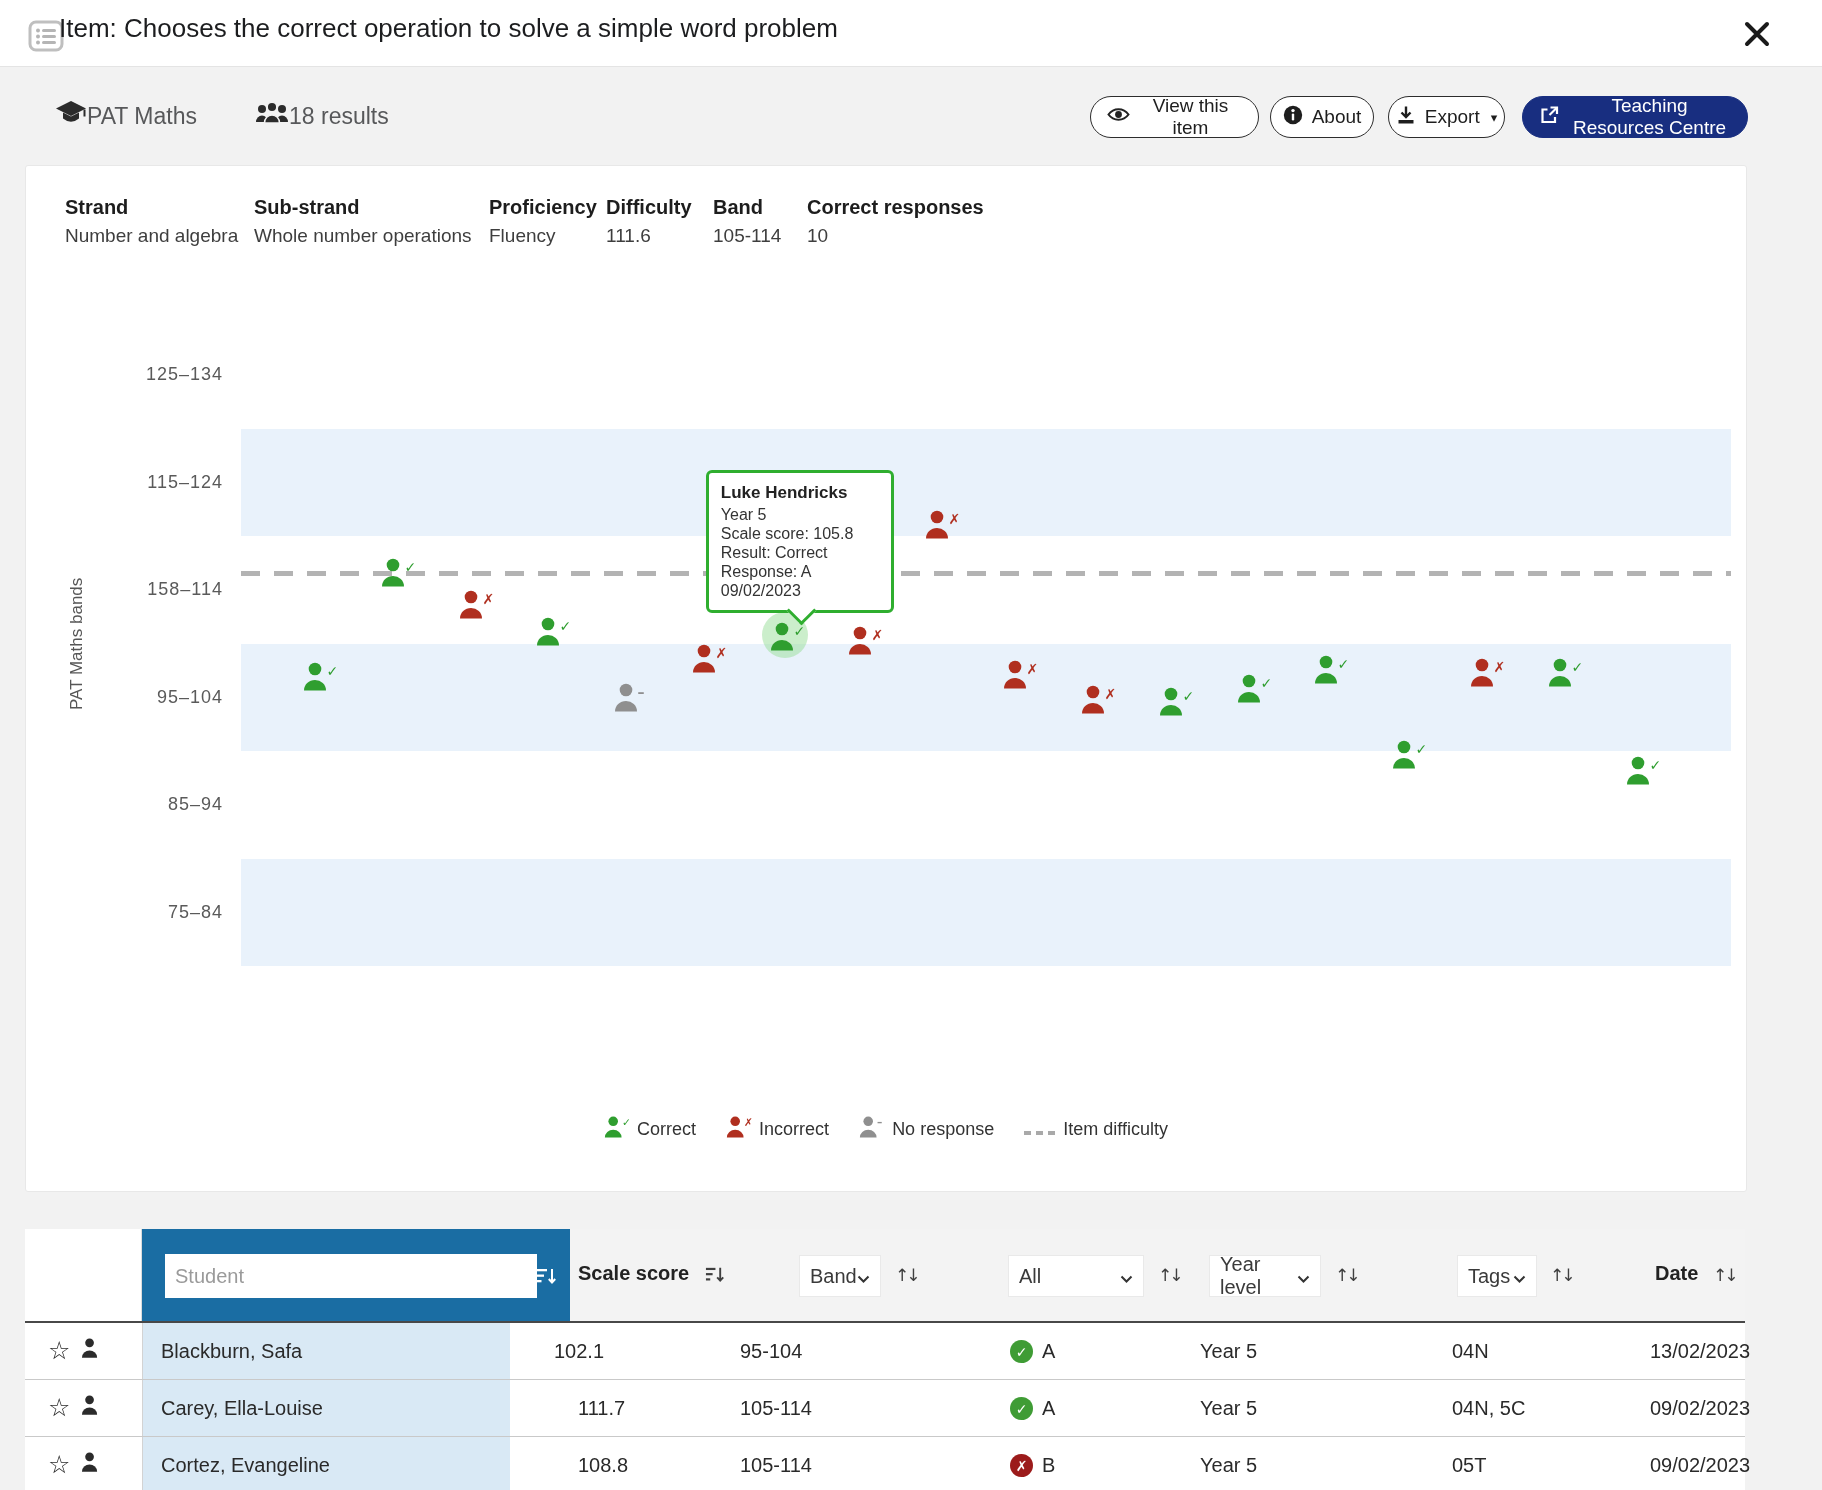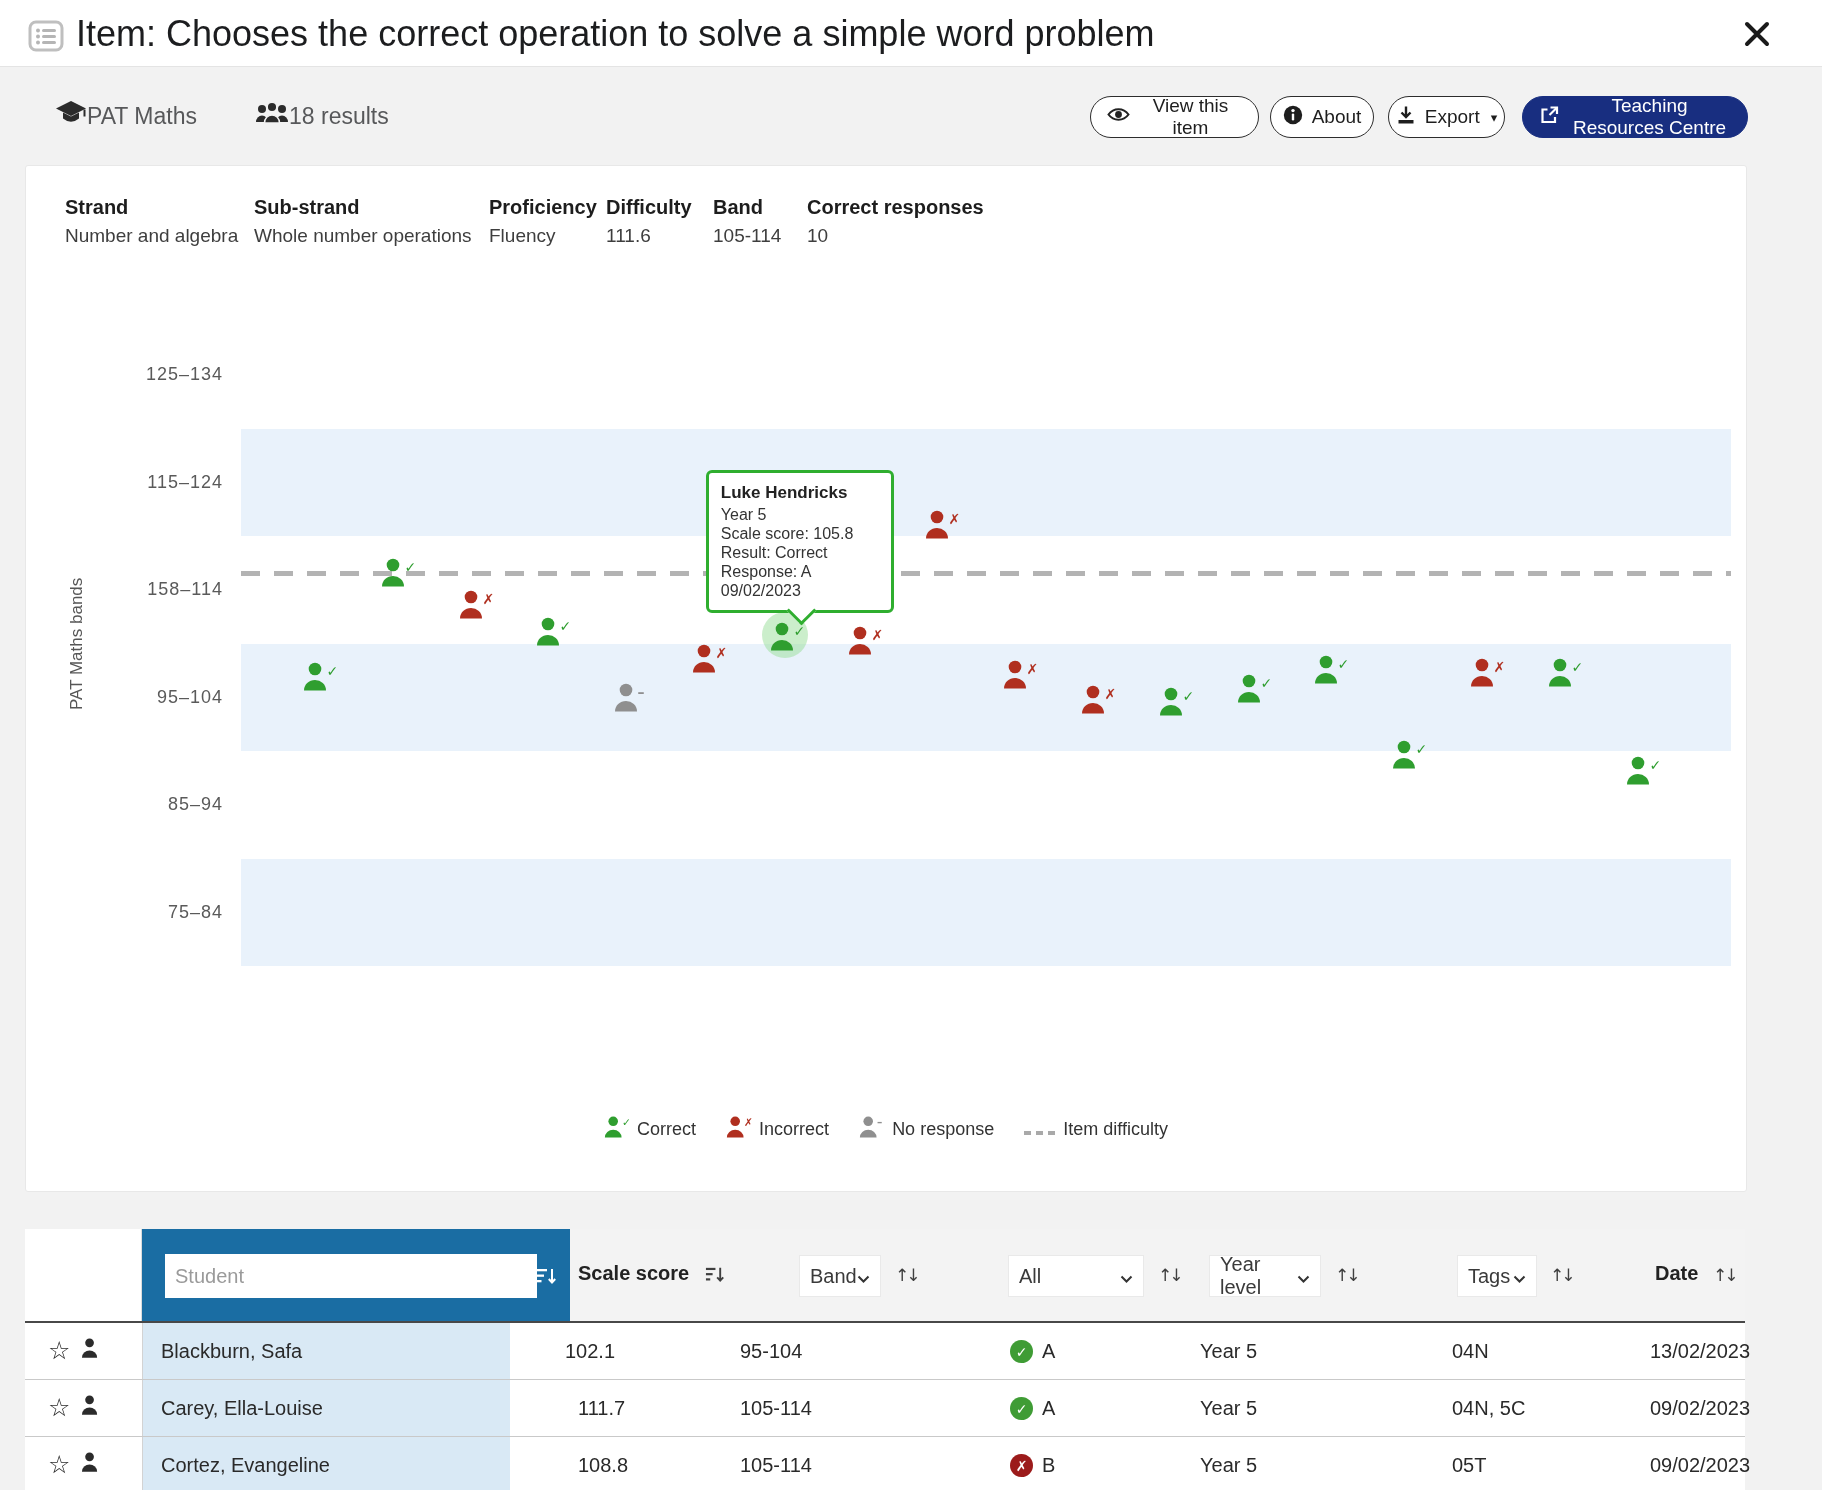--- a/index.html
+++ b/index.html
@@ -1,21 +1,21 @@
 <!DOCTYPE html>
 <html><head>
 <meta charset="utf-8">
 <style>
   html,body{margin:0;padding:0;}
   body{font-family:"Liberation Sans","DejaVu Sans",sans-serif;background:#f2f2f2;}
   .page{position:relative;width:1822px;height:1490px;background:#f2f2f2;overflow:hidden;}
 
   
   .hdr{position:absolute;left:0;top:0;width:1822px;height:66px;background:#fff;border-bottom:1px solid #e4e4e4;}
-  .hdr-title{position:absolute;left:76px;top:13px;font-size:36px;color:#1c1d1f;white-space:nowrap;}
+  .hdr-title{position:absolute;left:59px;top:13px;font-size:26px;color:#1c1d1f;white-space:nowrap;}
   .hdr-icon{position:absolute;left:28px;top:18px;}
   .close-btn{position:absolute;left:1740px;top:18px;width:34px;height:34px;cursor:pointer;background:none;border:none;padding:0;}
 
   
   .tbitem{position:absolute;top:100px;display:flex;align-items:center;color:#57585a;font-size:23px;}
   .pill{position:absolute;top:96px;height:42px;box-sizing:border-box;border:1px solid #2d2d2d;border-radius:22px;
         background:#fff;display:flex;align-items:center;justify-content:center;gap:9px;font-size:19px;color:#1e1e1e;cursor:pointer;padding:0 16px;}
   .pill.navy{background:#182e80;border-color:#182e80;color:#fff;}
   .caret{font-size:13px;margin-left:2px;}
 
@@ -396,21 +396,21 @@
         <div class="trow" style="top: 94px;">
           <span class="star">☆</span>
           <span class="rperson"><svg width="24" height="20" viewBox="0 0 34 29">
               <circle cx="12" cy="7" r="6.3" fill="#2b2b2b"></circle>
               <path d="M1 28.5 a11 10.5 0 0 1 22 0 z" fill="#2b2b2b"></path>
               <text x="23.5" y="13.5" font-size="14" font-weight="bold" fill="#2b2b2b" font-family="DejaVu Sans,sans-serif"></text>
             </svg></span>
           <div class="cell-student">
             <span class="cname">Blackburn, Safa</span>
           </div>
-          <span class="rcell" style="left: 540px;">102.1</span>
+          <span class="rcell" style="left: 529px;">102.1</span>
           <span class="rcell" style="left: 715px;">95-104</span>
           <span class="rcell" style="left: 1175px;">Year 5</span>
           <span class="rcell" style="left: 1427px;">04N</span>
           <span class="rcell" style="left: 1625px;">13/02/2023</span>
           <span class="badge bgreen" style="left: 985px;">✓</span>
           <span class="rcell" style="left: 1017px;">A</span>
         </div>
         <div class="trow" style="top: 151px;">
           <span class="star">☆</span>
           <span class="rperson"><svg width="24" height="20" viewBox="0 0 34 29">

